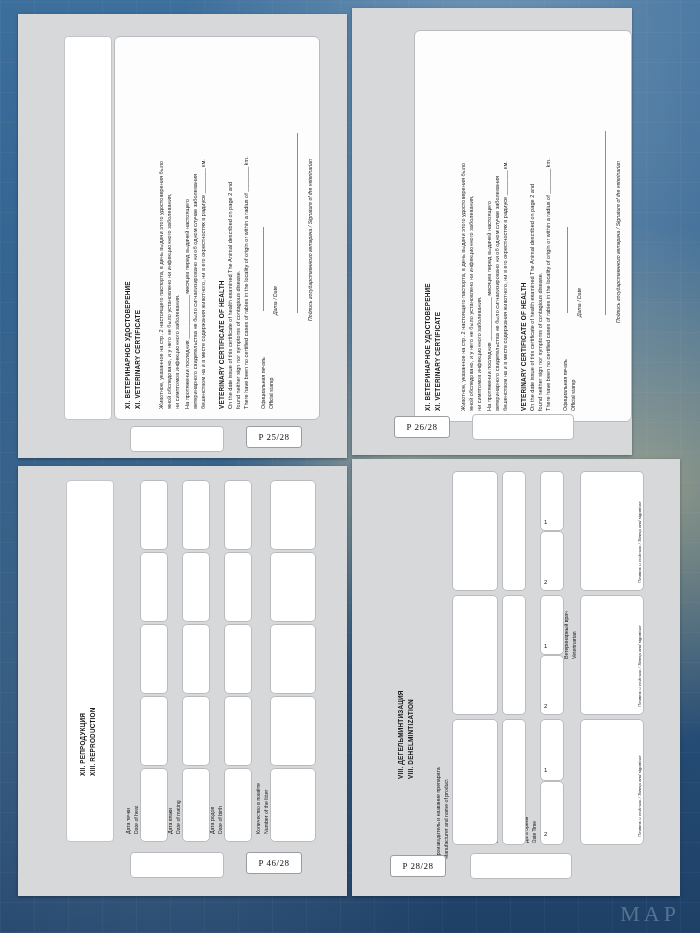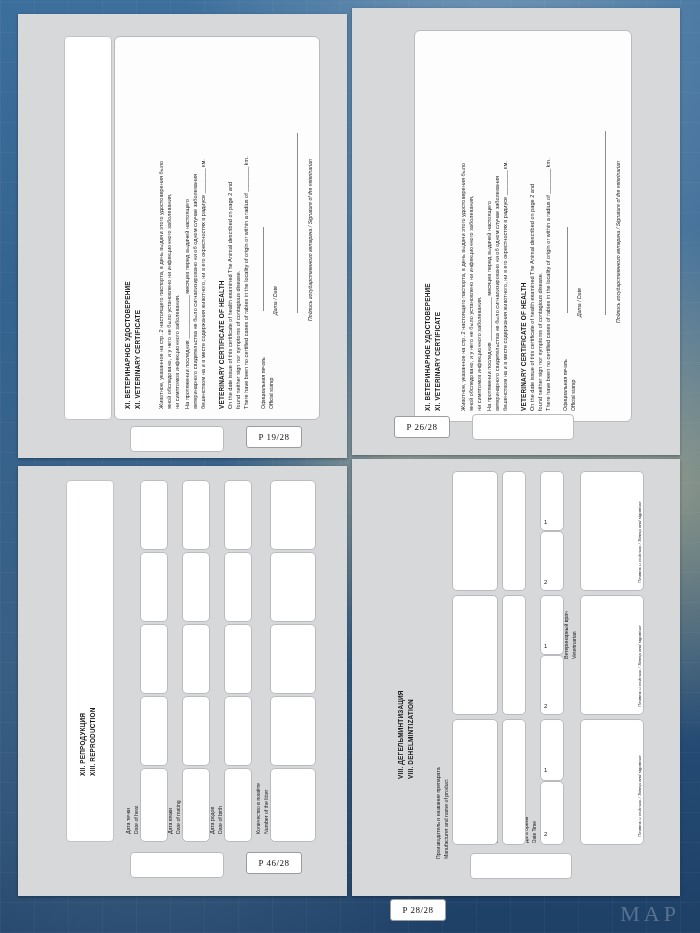--- a/index.html
+++ b/index.html
@@ -36,21 +36,21 @@
     color:rgba(255,255,255,.25);font-size:22px;letter-spacing:4px;
     font-family:"Liberation Serif",serif;
   }
 
   
   .sheet{
     position:absolute;background:#d7d8da;
     box-shadow:0 1px 3px rgba(0,0,0,.35);
   }
   #sheet-tl{left:18px;  top:14px;  width:329px;height:444px;}
-  #sheet-tr{left:352px; top:8px;   width:328px;height:447px;}
+  #sheet-tr{left:352px; top:8px;   width:280px;height:447px;}
   #sheet-bl{left:18px;  top:466px; width:329px;height:430px;}
   #sheet-br{left:352px; top:459px; width:328px;height:437px;}
 
   .card{
     position:absolute;background:#fdfdfd;border:1px solid #b9bbbe;border-radius:6px;
   }
   .sidebar-strip{
     position:absolute;border:1px solid #c2c4c7;border-radius:4px;background:#fff;
   }
 
@@ -109,21 +109,21 @@
     <div class="vt vt-sm" style="left:154px;top:372px;">Official stamp</div>
 
     <div class="vline" style="left:148px;top:190px;height:84px;background:#8a8c8f;"></div>
     <div class="vt vt-sm vt-it" style="left:158px;top:278px;">Дата / Date</div>
 
     <div class="vline" style="left:182px;top:96px;height:180px;background:#8a8c8f;"></div>
     <div class="vt vt-sm vt-it" style="left:193px;top:284px;">Подпись государственного ветврача / Signature of the veterinarian</div>
   </div>
 
   <div class="blankchip" style="left:112px;top:412px;width:92px;height:24px;"></div>
-  <div class="pagechip" style="left:228px;top:412px;width:54px;height:20px;">P 19/28</div>
+  <div class="pagechip" style="left:228px;top:412px;width:54px;height:20px;">P 25/28</div>
 </div>
 
 <div class="sheet" id="sheet-tr">
 
   <div class="card" style="left:62px;top:22px;width:216px;height:390px;">
 
     <div class="vt vt-title" style="left:10px;top:380px;">XI. ВЕТЕРИНАРНОЕ УДОСТОВЕРЕНИЕ</div>
     <div class="vt vt-title" style="left:20px;top:380px;">XI. VETERINARY CERTIFICATE</div>
 
     <div class="vt" style="left:46px;top:380px;">Животное, указанное на стр. 2 настоящего паспорта, в день выдачи этого удостоверения было</div>
@@ -241,15 +241,15 @@
   <div class="num" style="left:192px;top:372px;">2</div>
 
   <div class="cell" style="left:228px;top:12px;width:62px;height:118px;"></div>
   <div class="cell" style="left:228px;top:136px;width:62px;height:118px;"></div>
   <div class="cell" style="left:228px;top:260px;width:62px;height:124px;"></div>
 
   <div class="vt vt-sm vt-it" style="left:286px;top:124px;font-size:4.4px;">Печать и подпись / Stamp and signature</div>
   <div class="vt vt-sm vt-it" style="left:286px;top:248px;font-size:4.4px;">Печать и подпись / Stamp and signature</div>
   <div class="vt vt-sm vt-it" style="left:286px;top:378px;font-size:4.4px;">Печать и подпись / Stamp and signature</div>
 
-  <div class="pagechip" style="left:38px;top:396px;width:54px;height:20px;margin-top:44px;">P 28/28</div>
+  <div class="pagechip" style="left:38px;top:396px;width:54px;height:20px;">P 28/28</div>
   <div class="blankchip" style="left:118px;top:394px;width:100px;height:24px;"></div>
 </div>
 
 </body></html>

